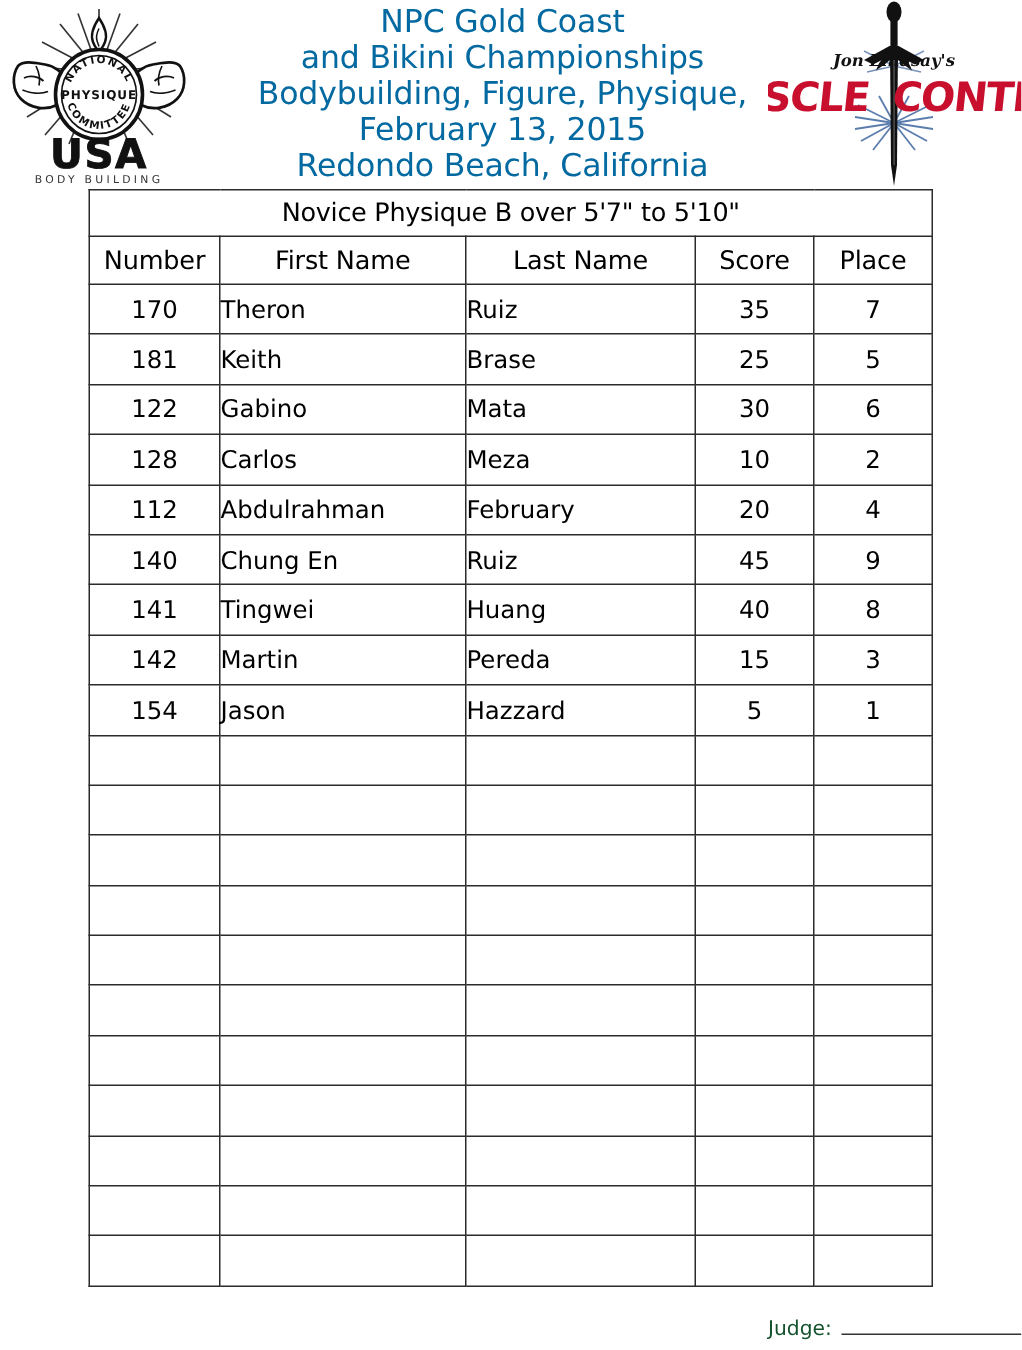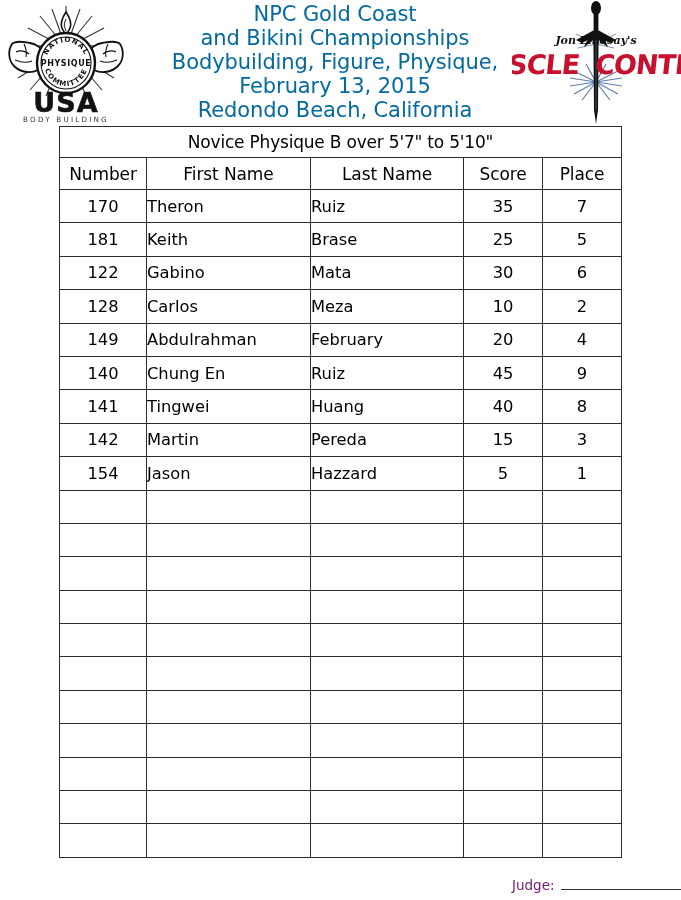--- a/index.html
+++ b/index.html
@@ -100,21 +100,21 @@
   .c-place { text-align: center; }
 
   .empty-row td { height: 32.4px; }
 
   
   .judge-line {
     position: absolute;
     left: 512px;
     top: 877px;
     font-size: 13.5px;
-    color: #701a75;
+    color: #14532d;
     white-space: nowrap;
     display: flex;
     align-items: baseline;
   }
   .judge-rule {
     display: inline-block;
     width: 120px;
     border-bottom: 1.4px solid #333;
     margin-left: 6px;
     height: 12px;
@@ -291,21 +291,21 @@
       <td class="c-place">6</td>
     </tr>
     <tr class="data-row">
       <td class="c-num">128</td>
       <td class="c-first">Carlos</td>
       <td class="c-last">Meza</td>
       <td class="c-score">10</td>
       <td class="c-place">2</td>
     </tr>
     <tr class="data-row">
-      <td class="c-num">149</td>
+      <td class="c-num">112</td>
       <td class="c-first">Abdulrahman</td>
       <td class="c-last">February</td>
       <td class="c-score">20</td>
       <td class="c-place">4</td>
     </tr>
     <tr class="data-row">
       <td class="c-num">140</td>
       <td class="c-first">Chung En</td>
       <td class="c-last">Ruiz</td>
       <td class="c-score">45</td>

